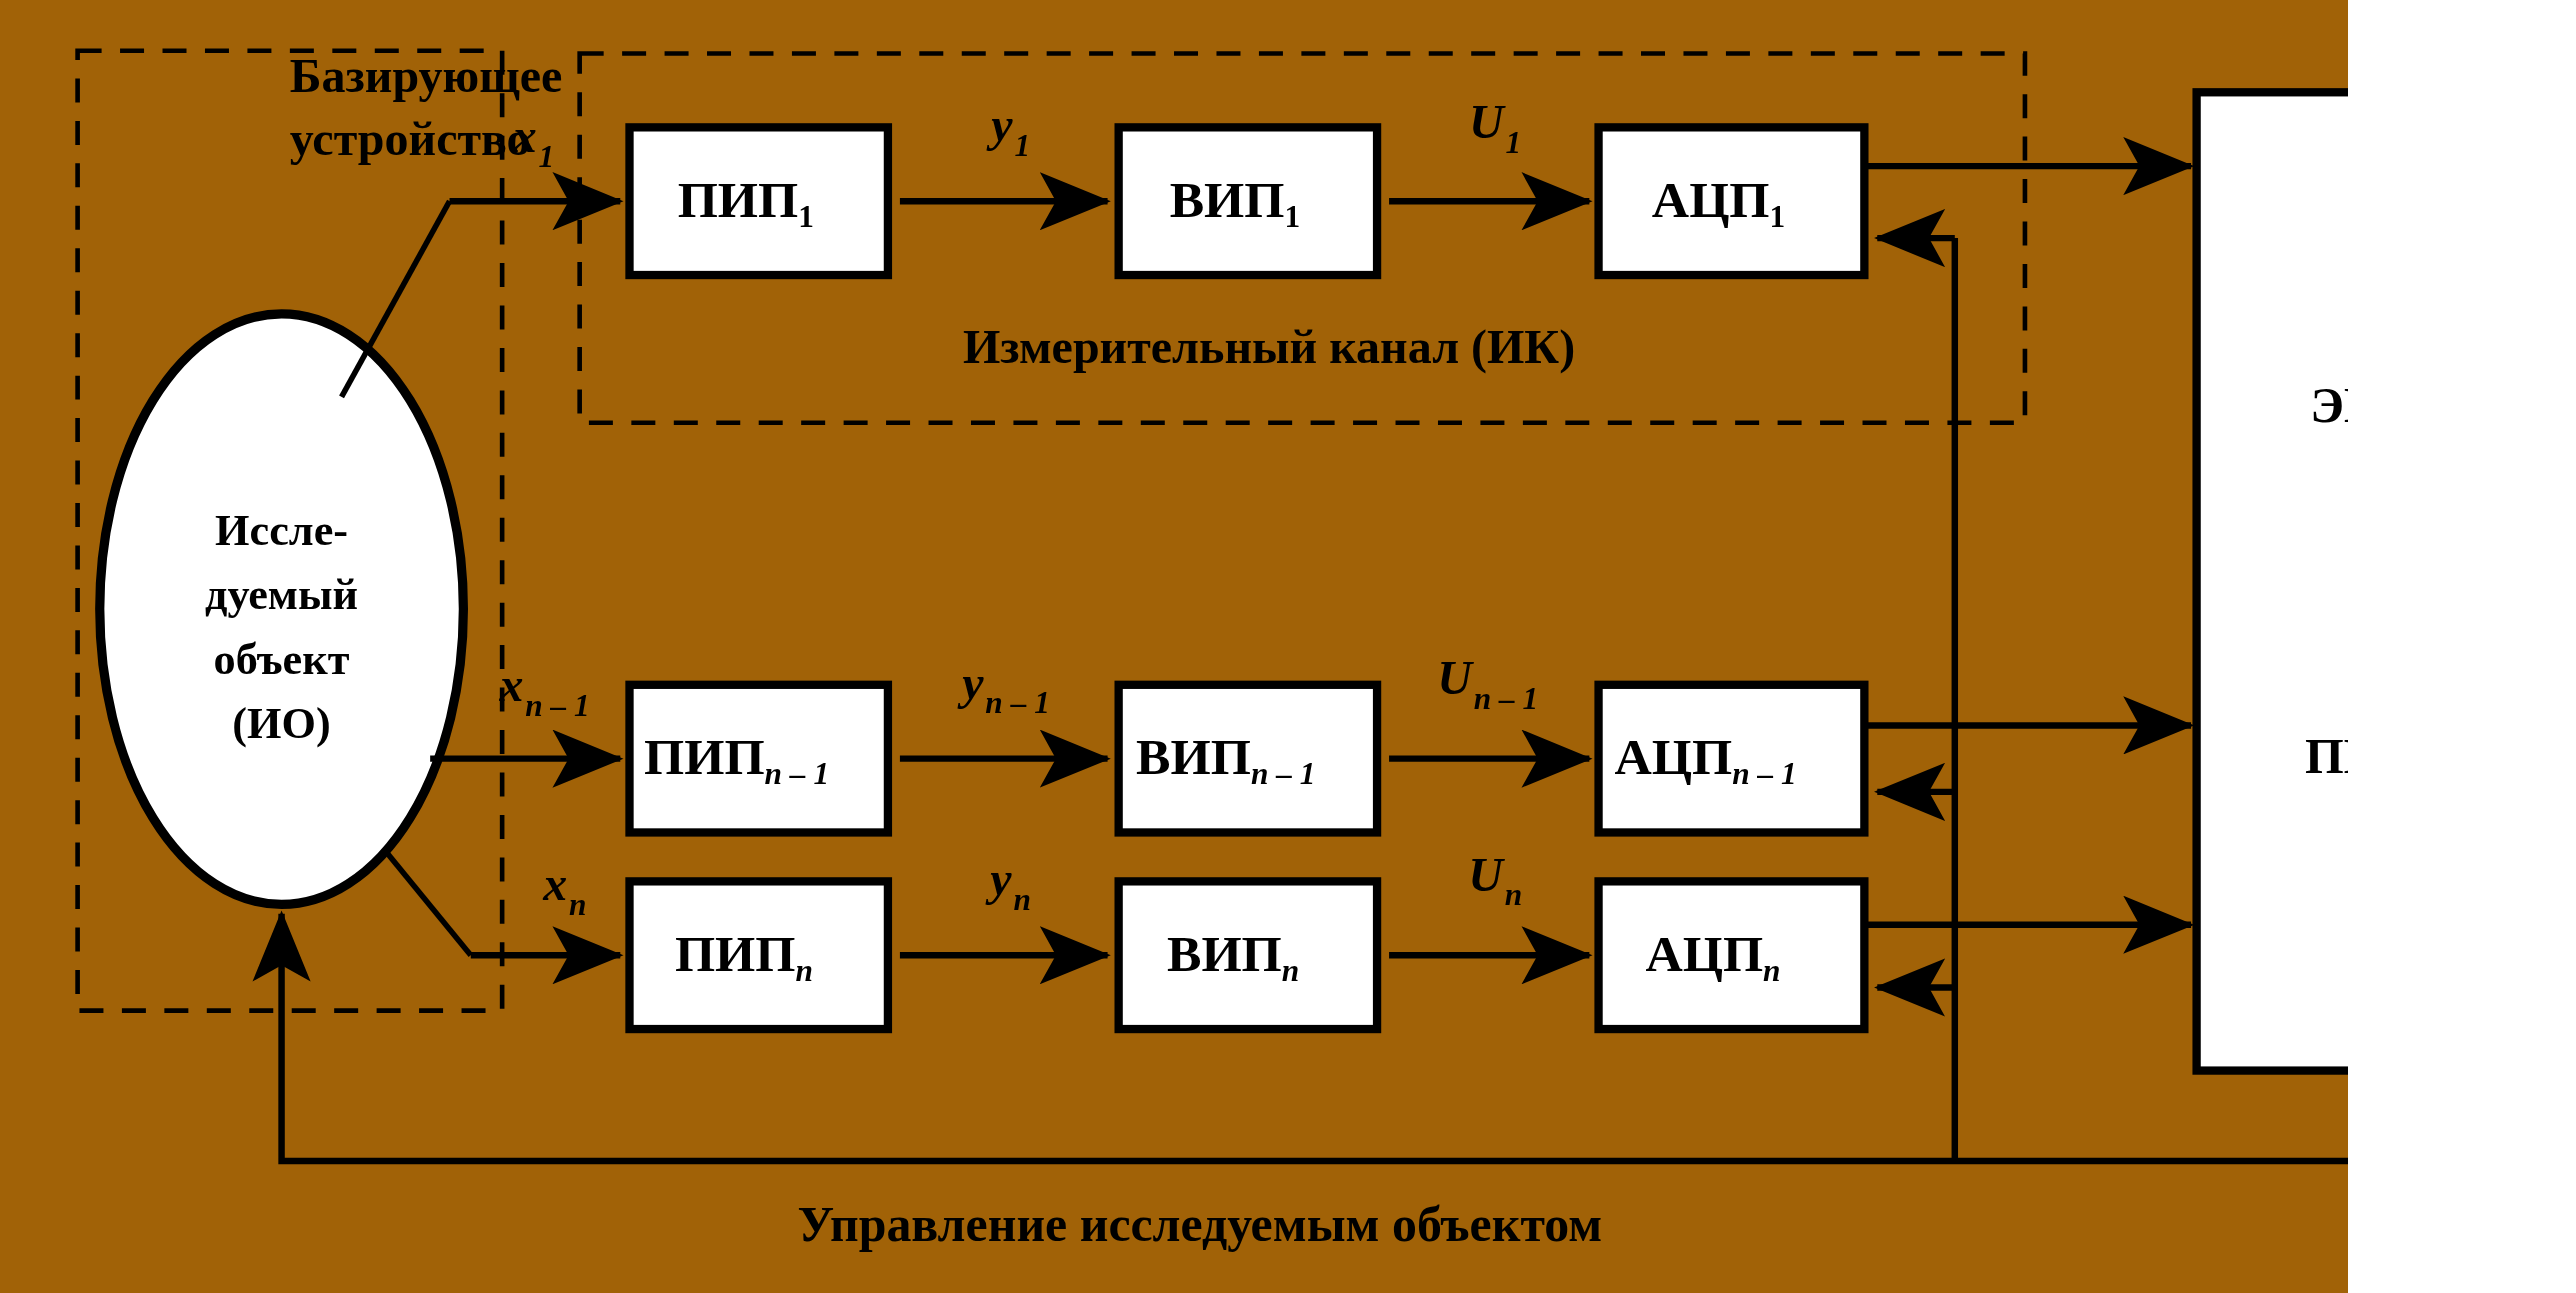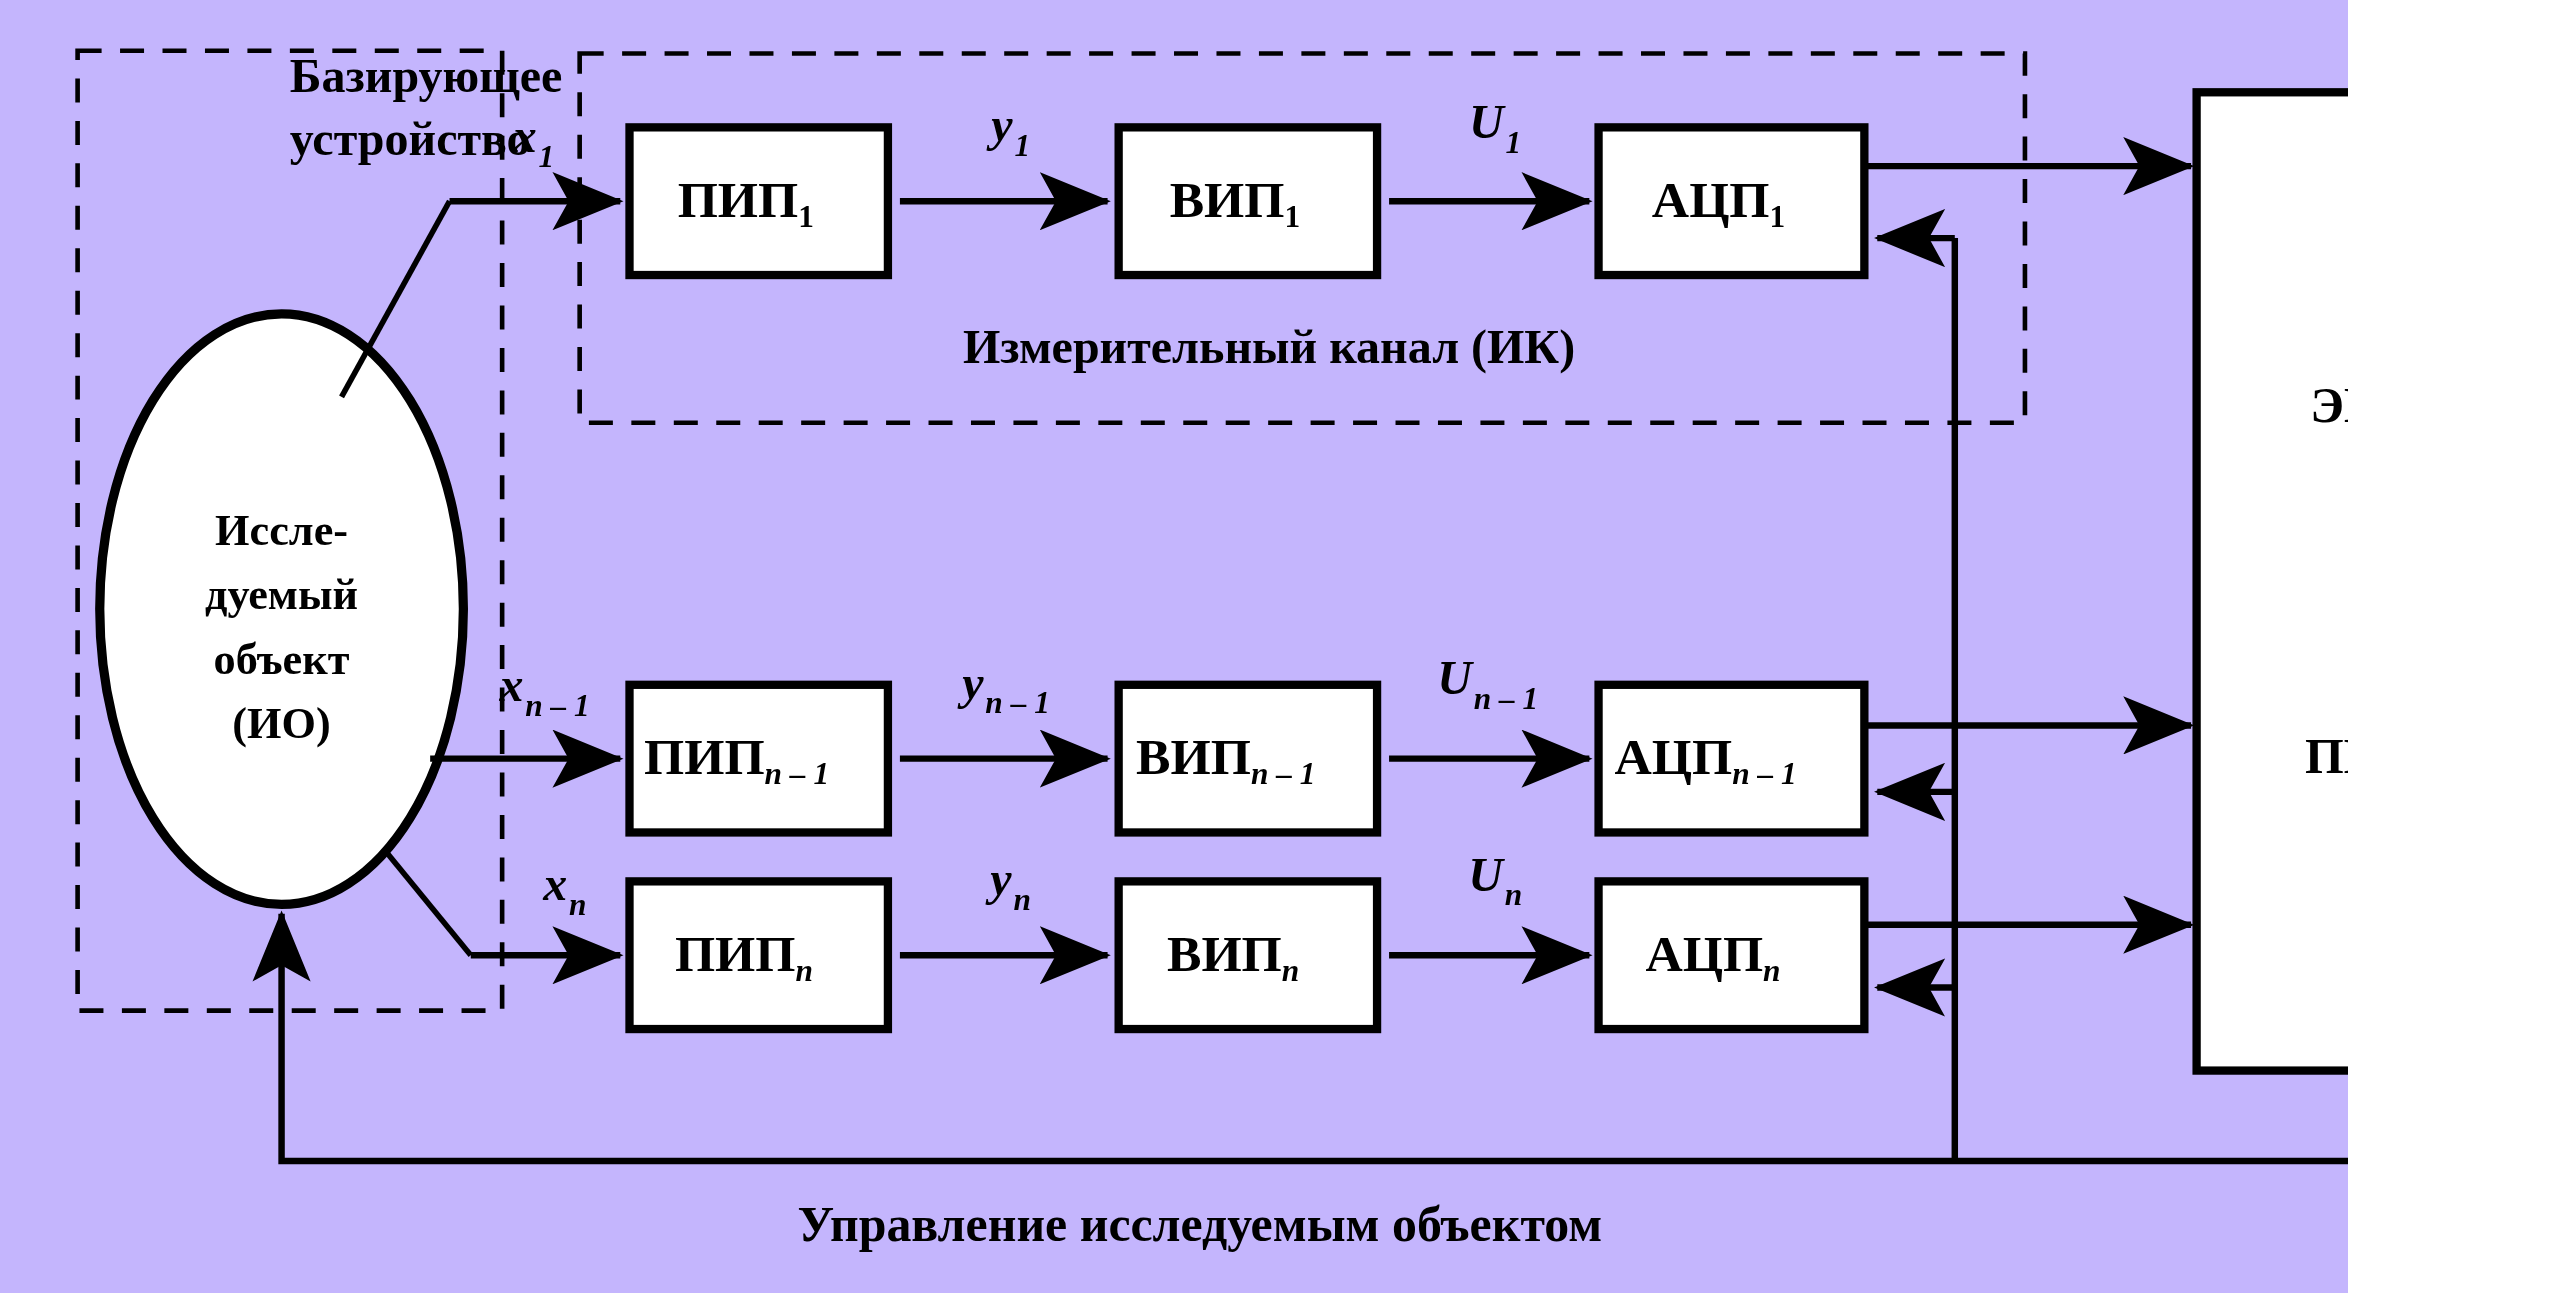--- a/index.html
+++ b/index.html
@@ -7,21 +7,21 @@
     padding: 0;
     background: #ffffff;
   }
   body {
     font-family: "Liberation Serif", "DejaVu Serif", serif;
   }
   #stage {
     position: relative;
     width: 2348px;
     height: 1293px;
-    background: #c4b5fd;
+    background: #a16207;
     overflow: hidden;
   }
   svg#diagram {
     position: absolute;
     left: 0;
     top: 0;
     width: 2576px;
     height: 1293px;
   }
   .blk-label {

